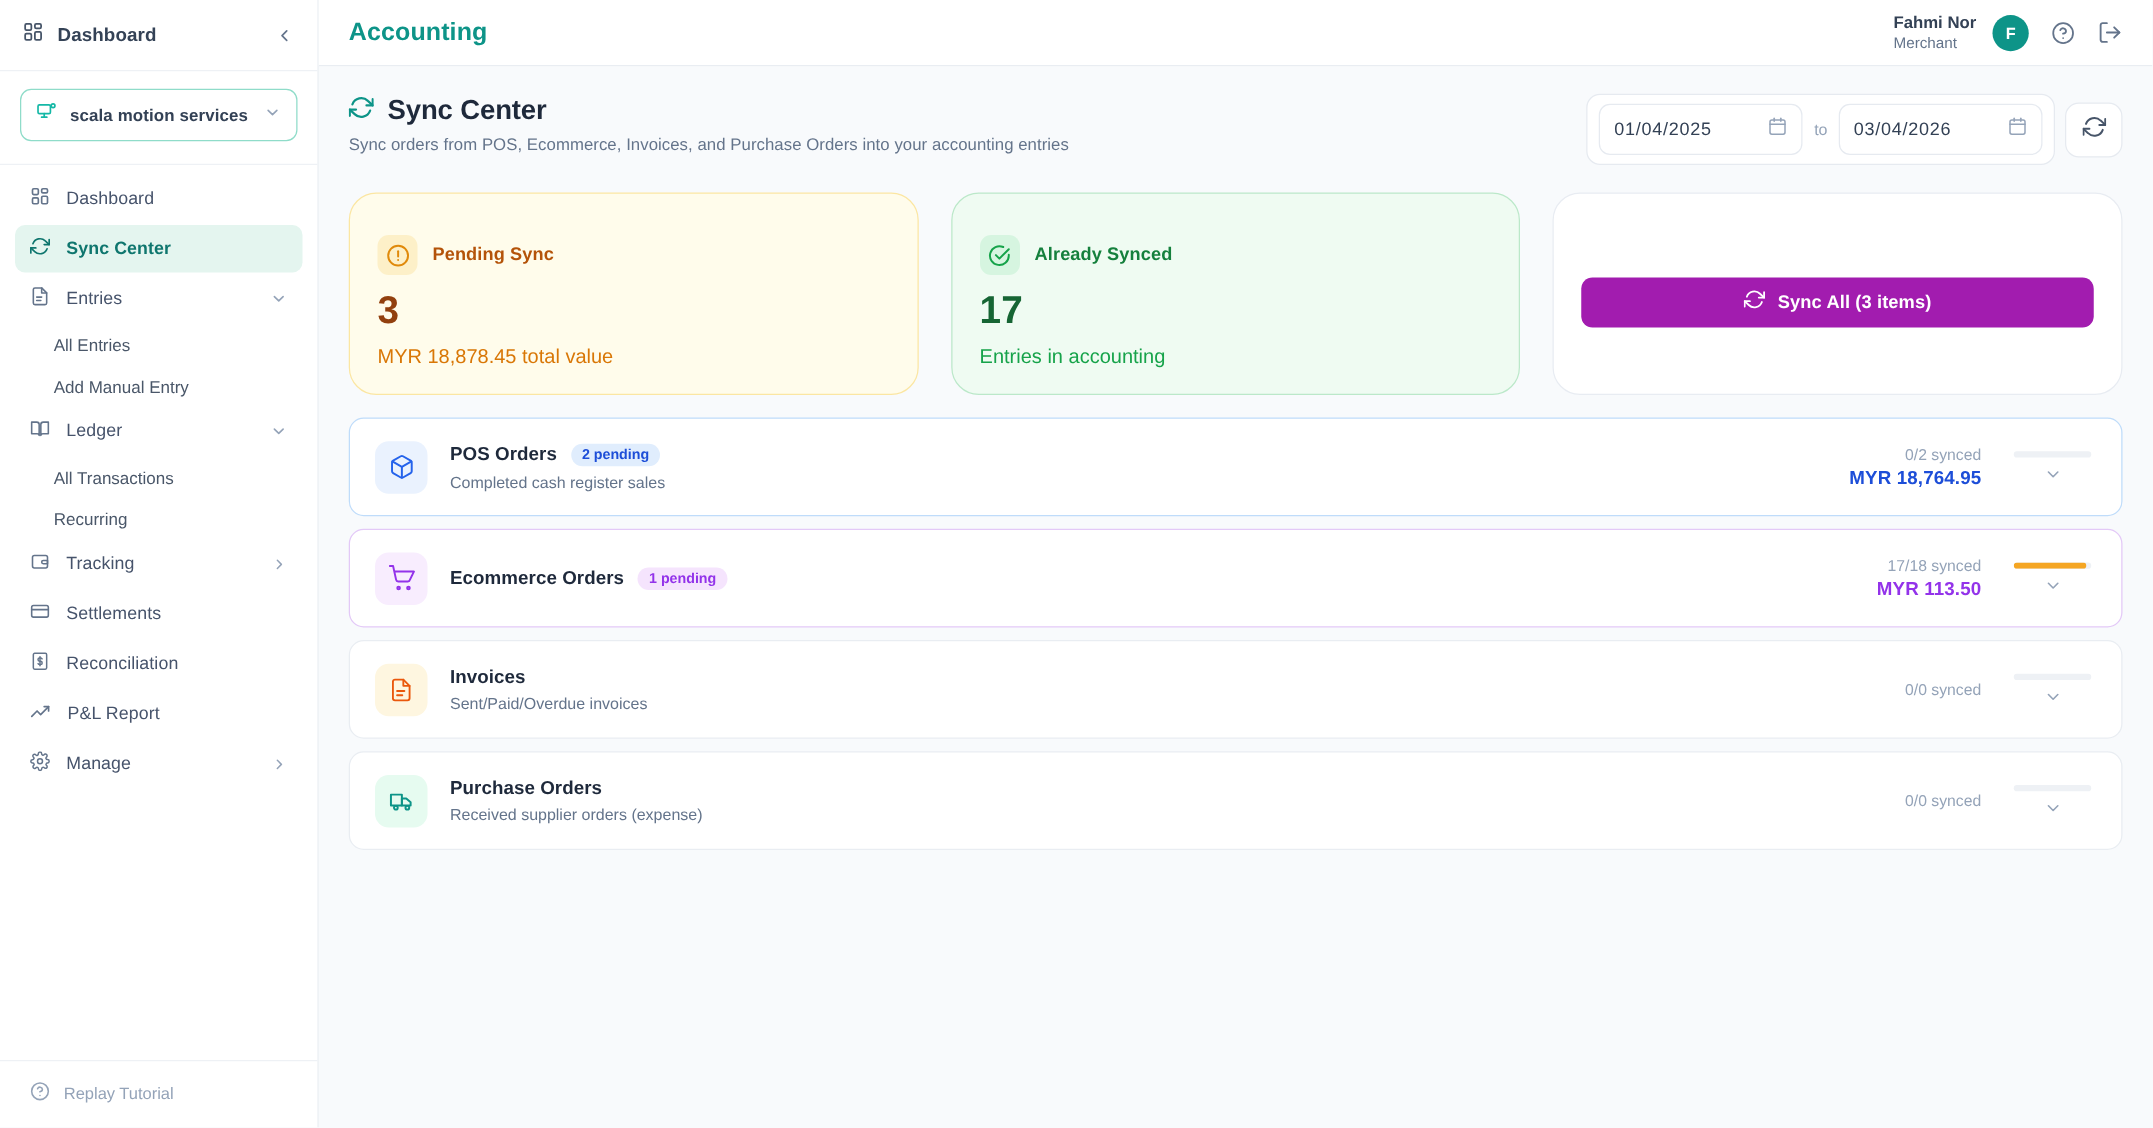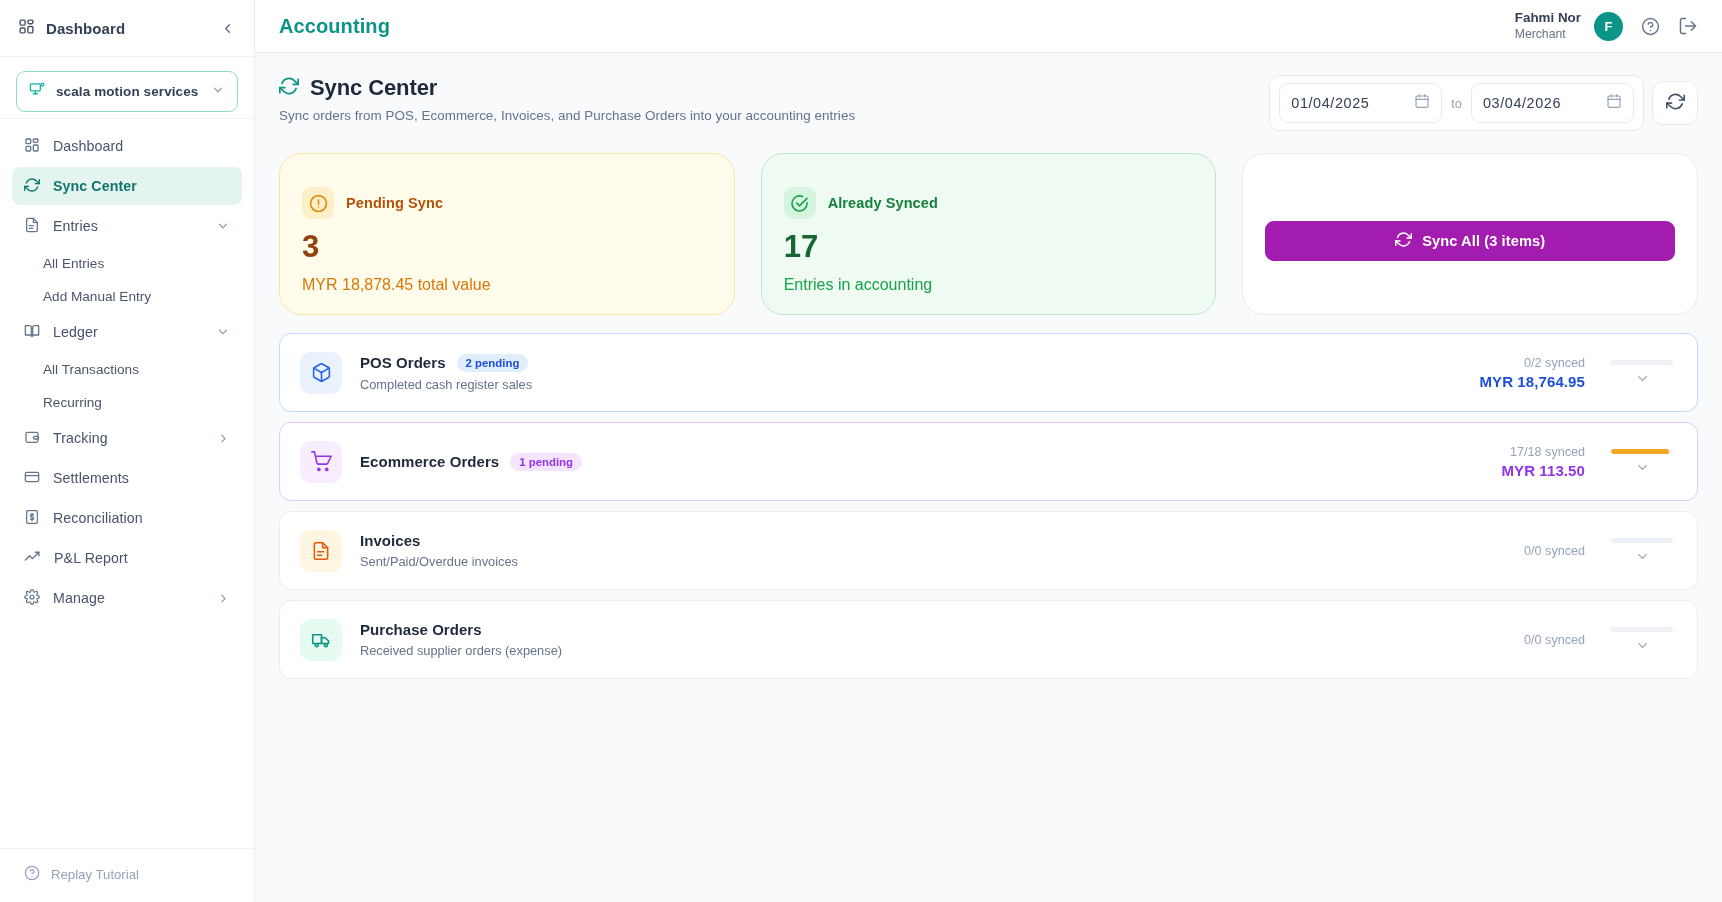--- a/index.html
+++ b/index.html
@@ -21,21 +21,21 @@
   .sb-top {
     height: 57px; display: flex; align-items: center;
     padding: 0 16px 0 18px; border-bottom: 1px solid #eef1f5;
   }
   .sb-brand { display: flex; align-items: center; gap: 11px; flex: 1; }
   .sb-brand-label { font-size: 15px; font-weight: 700; color: #344256; letter-spacing: .1px; }
   .collapse-btn {
     width: 22px; height: 22px; display: flex; align-items: center; justify-content: center;
     color: #64748b; cursor: pointer;
   }
-  .org-wrap { padding: 14px 16px 6px 16px; border-bottom: 1px solid #eef1f5; }
+  .org-wrap { padding: 14px 16px 18px 16px; border-bottom: 1px solid #eef1f5; }
   .org-select {
     display: flex; align-items: center; gap: 10px;
     border: 1.4px solid #8fdcc9; border-radius: 9px;
     padding: 9px 12px; background: #ffffff; cursor: pointer;
   }
   .org-name { flex: 1; font-size: 13.5px; font-weight: 700; color: #334155; letter-spacing: .1px; }
   .nav { padding: 8px 12px 0 12px; flex: 1; overflow: hidden; }
   .nav-item {
     display: flex; align-items: center; gap: 13px;
     height: 38px; padding: 0 12px; border-radius: 8px;

